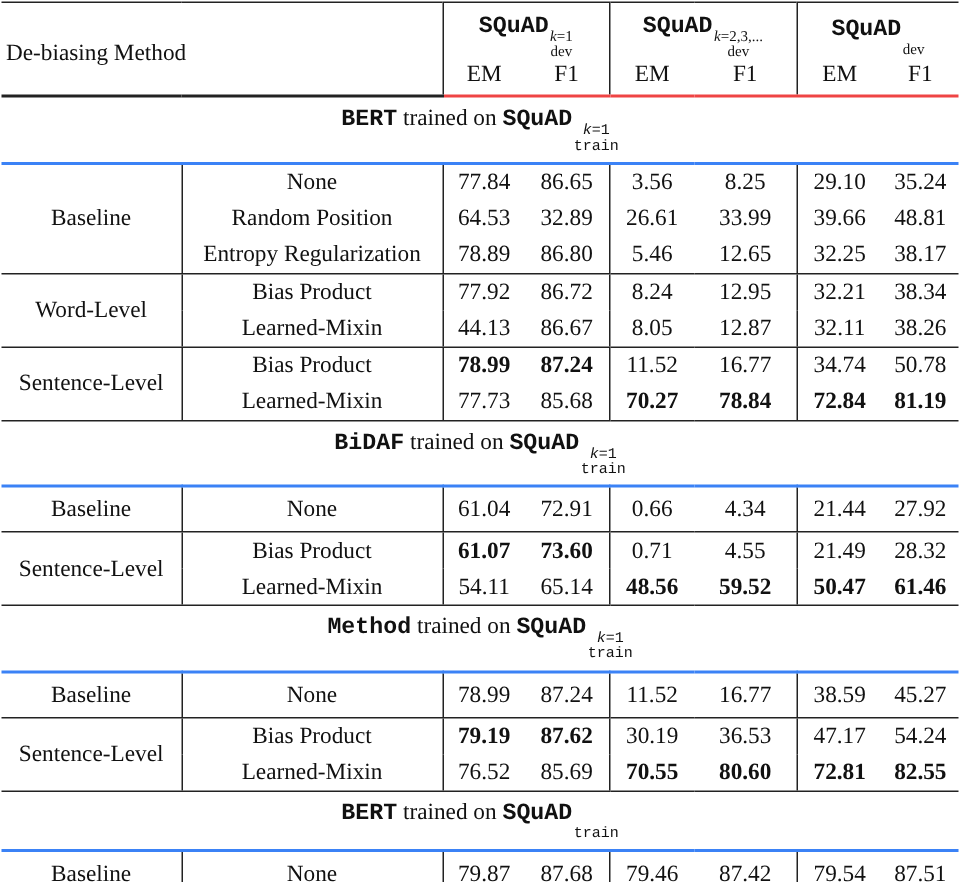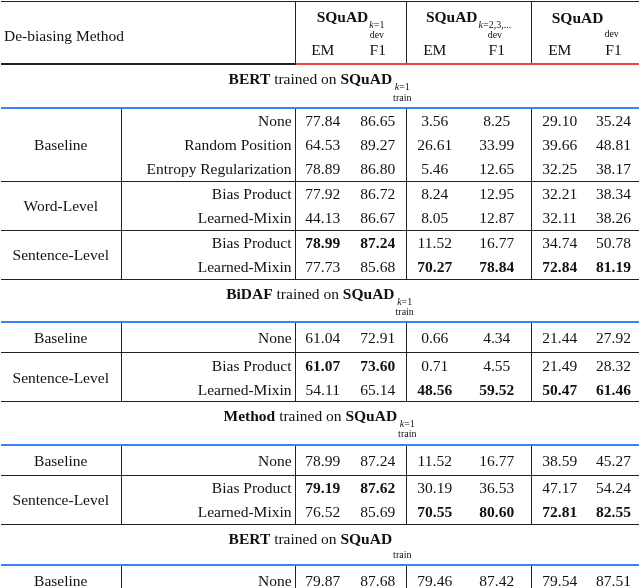--- a/index.html
+++ b/index.html
@@ -19,23 +19,23 @@
     white-space:nowrap;overflow:hidden;
   }
   td.dbm{text-align:left;border-bottom:2px solid #222;}
   tr.h1 td{padding-top:5px;padding-bottom:0;}
   tr.h2 td{padding-top:0;padding-bottom:4px;border-bottom:2px solid #ef4444;}
   tr.sec td{border-top:1.5px solid #222;border-bottom:2px solid #3b82f6;padding:4px 0;}
   tr.gend td{border-bottom:1.5px solid #222;}
   td.gcell{border-bottom:1.5px solid #222;}
   tr.tall td{padding-top:5px;padding-bottom:5px;}
   td.vl{border-left:1px solid #222;}
-  td.mth{text-align:right;padding-left:3px;}
+  td.mth{text-align:center;padding-left:3px;}
   .b, .bold{font-weight:bold;}
-  b{font-weight:bold;}
+  b{font-weight:bold;font-family:Liberation Mono, monospace;}
   
   .mstack{
     display:inline-flex;flex-direction:column;align-items:center;
     font-size:10px;line-height:1.02;font-weight:normal;font-style:normal;
     vertical-align:-6px;margin-left:1px;
   }
   .msup i{font-style:italic;}
   .msup, .msub{display:block;}
 </style>
 </head>
@@ -91,21 +91,21 @@
     <td class="vl">77.84</td>
     <td>86.65</td>
     <td class="vl">3.56</td>
     <td>8.25</td>
     <td class="vl">29.10</td>
     <td>35.24</td>
   </tr>
   <tr>
     <td class="vl mth">Random Position</td>
     <td class="vl">64.53</td>
-    <td>89.27</td>
+    <td>32.89</td>
     <td class="vl">26.61</td>
     <td>33.99</td>
     <td class="vl">39.66</td>
     <td>48.81</td>
   </tr>
   <tr class="gend">
     <td class="vl mth">Entropy Regularization</td>
     <td class="vl">78.89</td>
     <td>86.80</td>
     <td class="vl">5.46</td>

